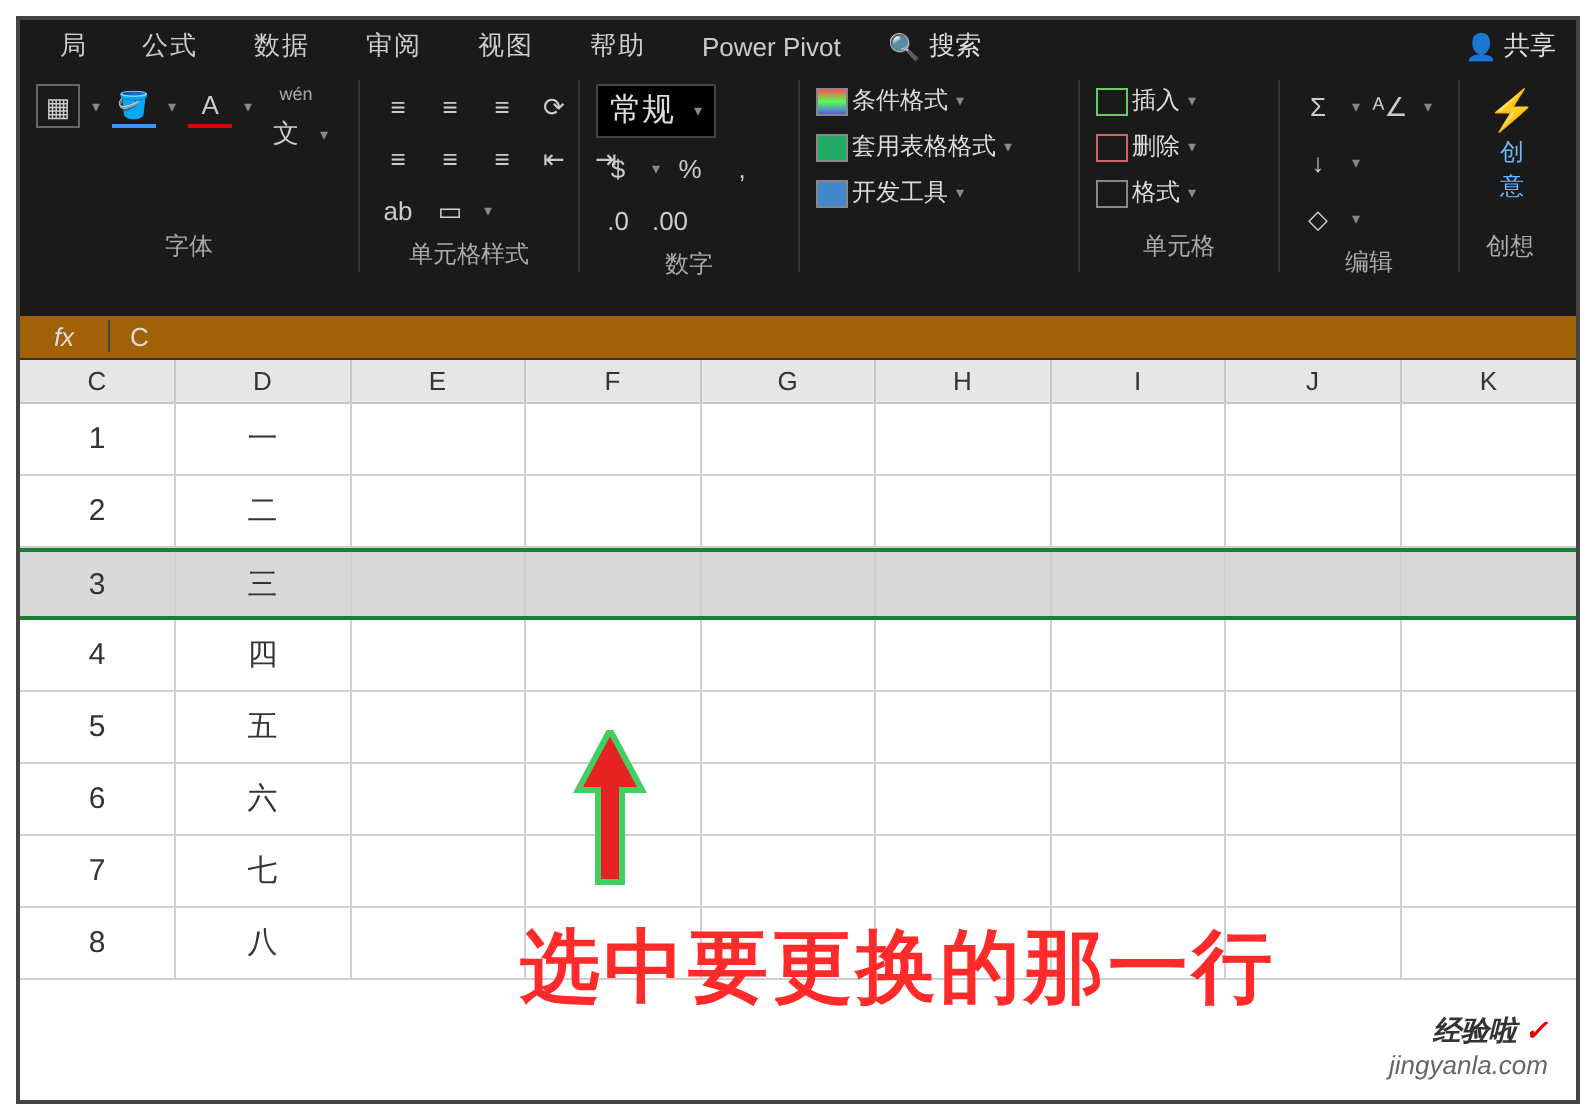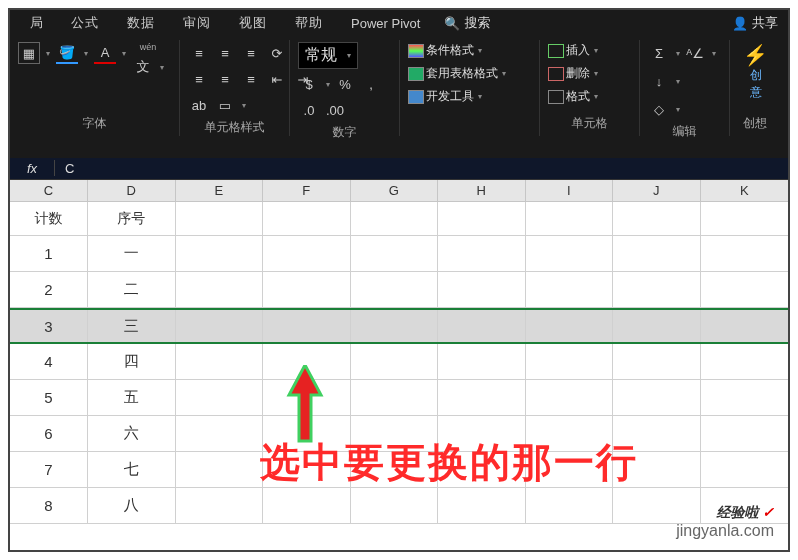--- a/index.html
+++ b/index.html
@@ -16,41 +16,41 @@
   .group-controls { display: flex; gap: 6px; align-items: flex-start; }
   .btn-col { display: flex; flex-direction: column; gap: 4px; }
   .btn-row { display: flex; gap: 4px; align-items: center; }
   .ico { width: 22px; height: 22px; display: flex; align-items: center; justify-content: center; color: #ccc; font-size: 13px; }
   .ico-box { border: 1px solid #666; }
   .drop { font-size: 8px; color: #888; margin-left: 2px; }
   .styles-col { display: flex; flex-direction: column; gap: 6px; font-size: 12px; color: #ddd; }
   .styles-item { display: flex; align-items: center; gap: 2px; white-space: nowrap; }
   .swatch { width: 16px; height: 14px; border: 1px solid #888; display: inline-block; }
   .big-btn { display: flex; flex-direction: column; align-items: center; justify-content: center; width: 36px; height: 60px; color: #6bb8ff; font-size: 12px; }
-  .fx-bar { display: flex; align-items: center; height: 24px; background: #0f172a; border-top: 1px solid #333; border-bottom: 1px solid #333; color: #ddd; font-size: 13px; margin-top: -2px; }
+  .fx-bar { display: flex; align-items: center; height: 24px; background: #a16207; border-top: 1px solid #333; border-bottom: 1px solid #333; color: #ddd; font-size: 13px; margin-top: -2px; }
   .fx-label { width: 44px; text-align: center; font-style: italic; }
   .fx-val { padding-left: 10px; }
   .sheet-wrap { position: relative; background: #fff; }
   .col-headers { display: flex; height: 22px; border-bottom: 1px solid #c6c6c6; background: #e6e6e6; }
   .col-h { border-right: 1px solid #c6c6c6; font-size: 13px; color: #333; display: flex; align-items: center; justify-content: center; }
   .col-C { width: 82px; }
   .col-D { width: 92px; }
   .col-std { width: 92px; }
   .rows { }
   .row { display: flex; height: 36px; border-bottom: 1px solid #d0d0d0; }
   .cell { border-right: 1px solid #d0d0d0; font-size: 15px; color: #333; display: flex; align-items: center; justify-content: center; }
   .row.header-row { height: 34px; }
   .row.header-row .cell { font-size: 14px; }
   .row.sel { background: #d9d9d9; border-top: 2px solid #1a7f37; border-bottom: 2px solid #1a7f37; }
-  .annotation { position: absolute; left: 250px; top: 425px; color: #ff2a2a; font-size: 40px; font-weight: 600; letter-spacing: 2px; white-space: nowrap; }
+  .annotation { position: absolute; left: 250px; top: 446px; color: #ff2a2a; font-size: 40px; font-weight: 600; letter-spacing: 2px; white-space: nowrap; }
   .arrow { position: absolute; left: 275px; top: 355px; }
   .watermark { position: absolute; right: 14px; bottom: 10px; text-align: right; font-size: 14px; }
   .watermark .wm1 { color: #333; font-weight: bold; font-style: italic; }
   .watermark .wm1 .chk { color: #e60000; font-weight: bold; }
-  .watermark .wm2 { color: #666; font-size: 16px; }
+  .watermark .wm2 { color: #666; font-style: italic; font-size: 13px; }
   .underline-red { border-bottom: 2px solid #d00; }
   .underline-blue { border-bottom: 2px solid #39f; }
   .search-box { display: flex; align-items: center; gap: 4px; padding: 0 10px; }
 </style>
 </head>
 <body>
 <div class="frame">
 
 <div class="ribbon">
   <div class="tabs">
@@ -233,31 +233,20 @@
     <div class="col-h col-D">D</div>
     <div class="col-h col-std">E</div>
     <div class="col-h col-std">F</div>
     <div class="col-h col-std">G</div>
     <div class="col-h col-std">H</div>
     <div class="col-h col-std">I</div>
     <div class="col-h col-std">J</div>
     <div class="col-h col-std" style="border-right:none">K</div>
   </div>
   <div class="rows">
-    <div class="row header-row">
-      <div class="cell col-C">计数</div>
-      <div class="cell col-D">序号</div>
-      <div class="cell col-std"></div>
-      <div class="cell col-std"></div>
-      <div class="cell col-std"></div>
-      <div class="cell col-std"></div>
-      <div class="cell col-std"></div>
-      <div class="cell col-std"></div>
-      <div class="cell col-std" style="border-right:none"></div>
-    </div>
     <div class="row">
       <div class="cell col-C">1</div>
       <div class="cell col-D">一</div>
       <div class="cell col-std"></div>
           <div class="cell col-std"></div>
           <div class="cell col-std"></div>
           <div class="cell col-std"></div>
           <div class="cell col-std"></div>
           <div class="cell col-std"></div>
           <div class="cell col-std" style="border-right:none"></div>

